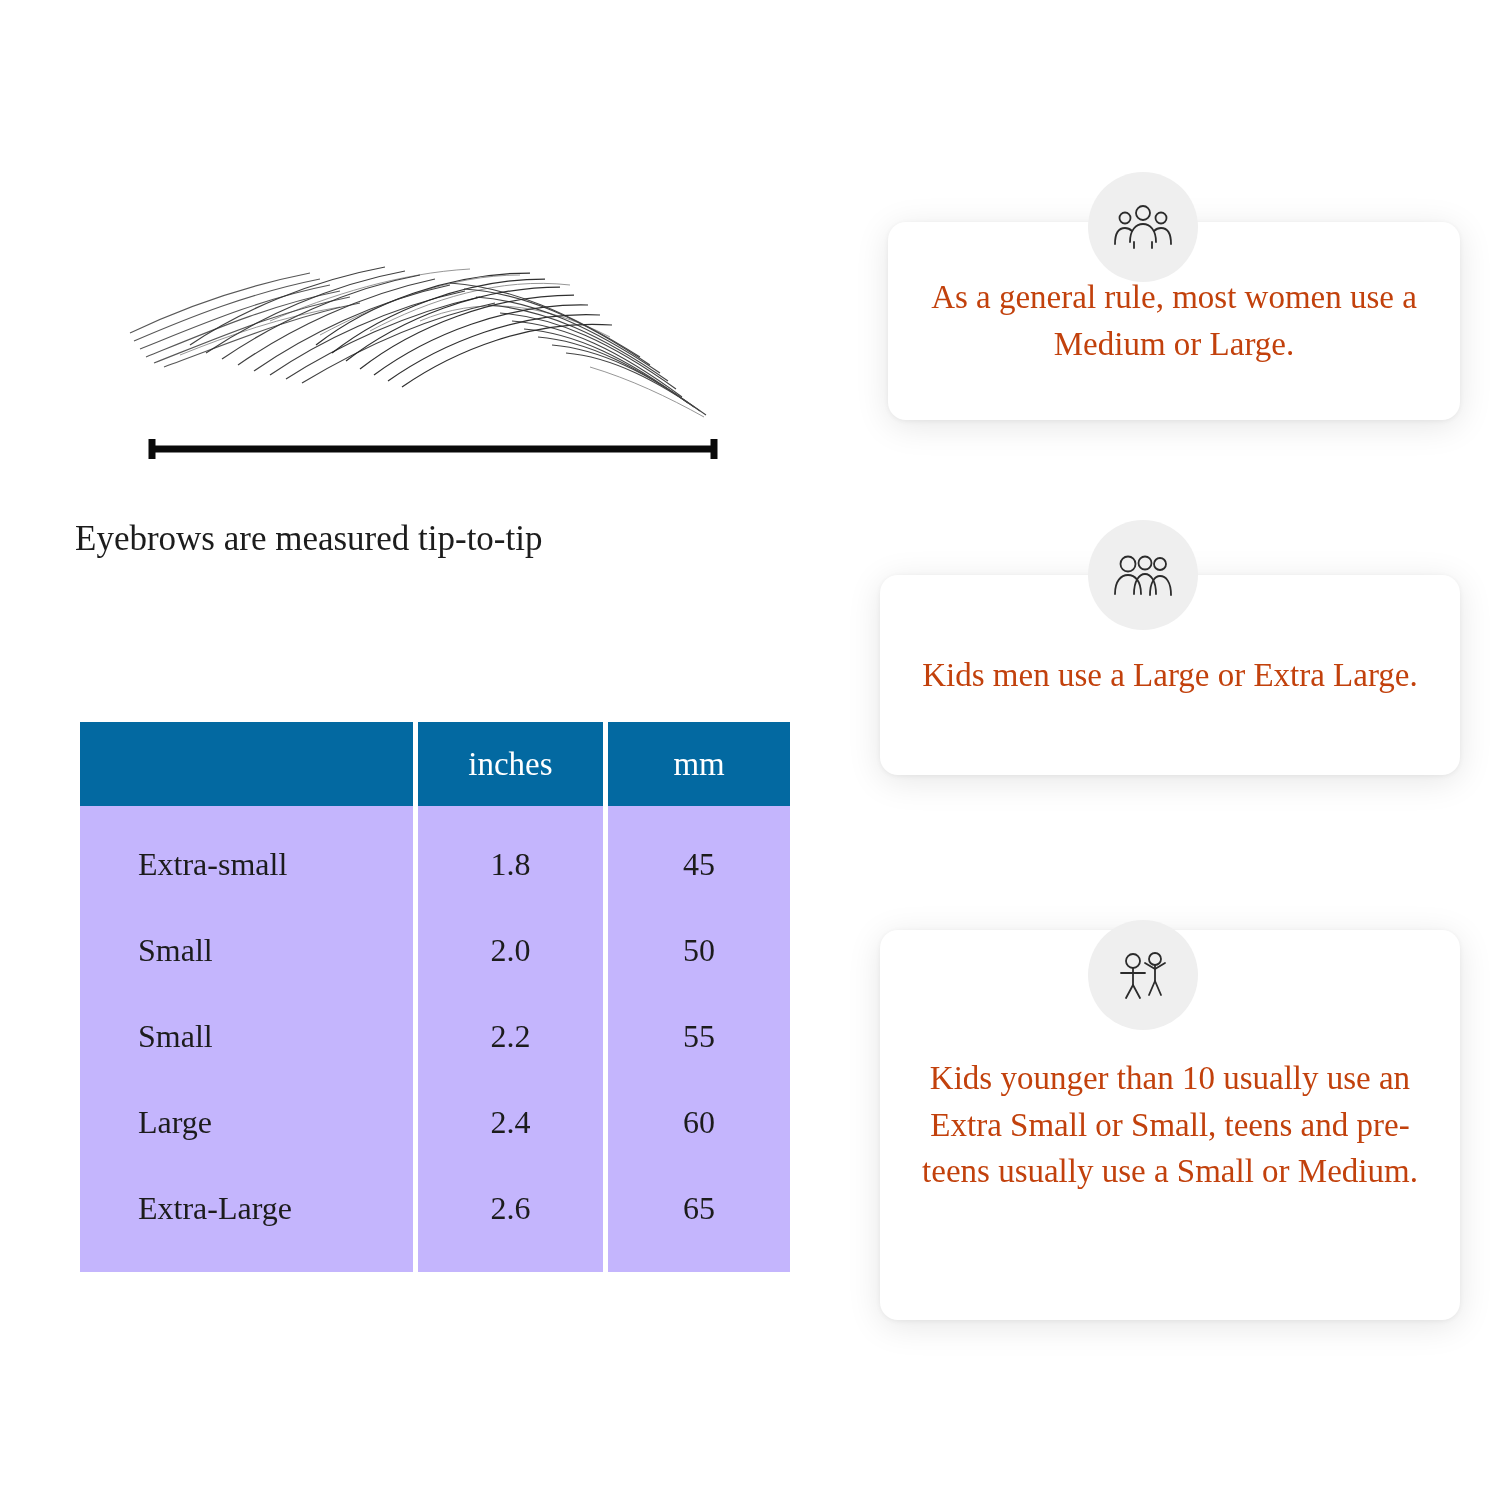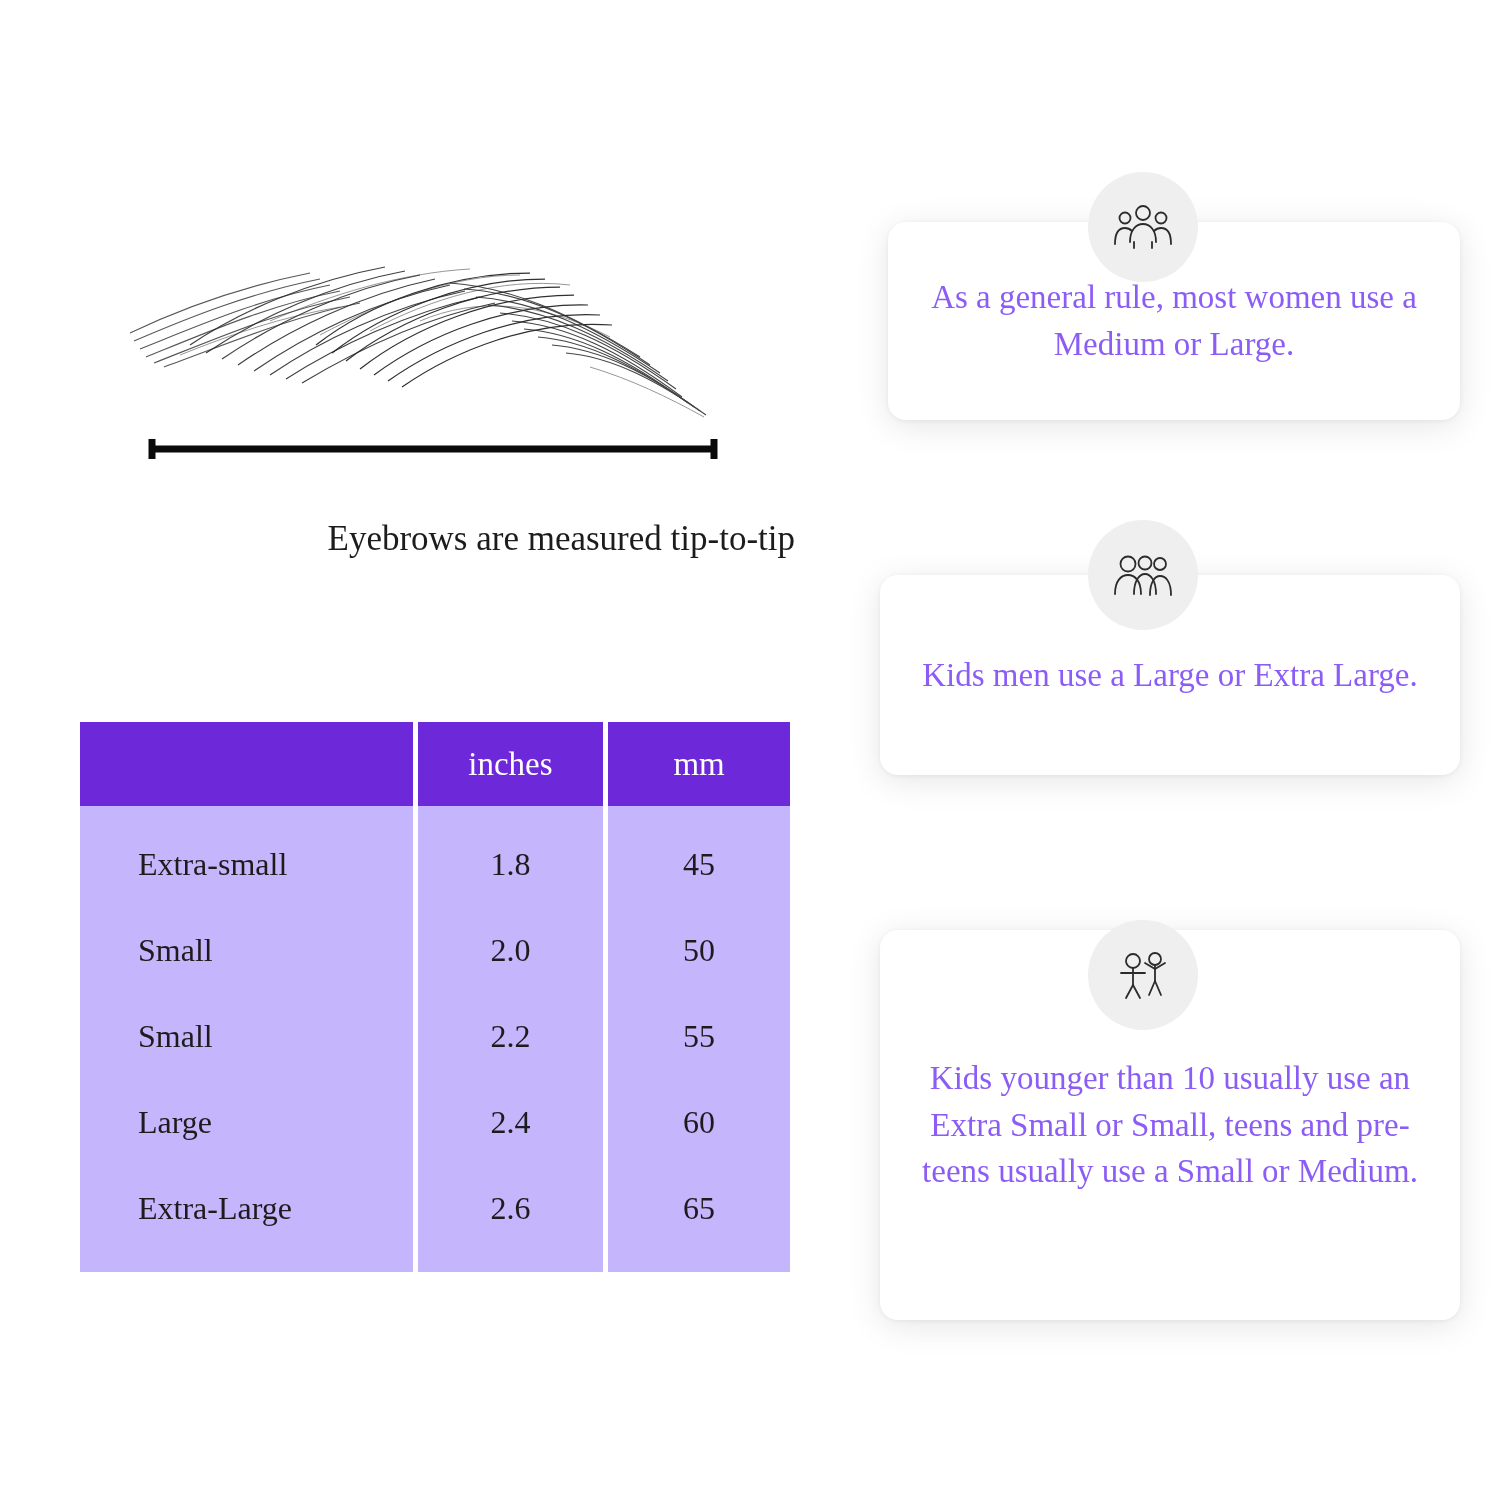--- a/index.html
+++ b/index.html
@@ -44,39 +44,39 @@
     top: 438px;
     width: 570px;
     height: 22px;
   }
 
   .caption {
     position: absolute;
     left: 75px;
     top: 515px;
     width: 720px;
-    text-align: right;
+    text-align: left;
     font-size: 35px;
     line-height: 1.35;
     color: #1c1c1c;
   }
 
   .size-table {
     position: absolute;
     left: 75px;
     top: 722px;
     width: 720px;
   }
   .size-table table {
     border-collapse: separate;
     border-spacing: 5px 0;
     width: 100%;
   }
   .size-table th {
-    background: #6d28d9;
+    background: #0369a1;
     color: #ffffff;
     font-weight: normal;
     font-size: 33px;
     height: 82px;
     vertical-align: middle;
     text-align: center;
   }
   .size-table th.blank-head { width: 340px; }
   .size-table th.in-head { width: 188px; }
   .size-table th.mm-head { width: 186px; text-align: center; }
@@ -109,21 +109,21 @@
     box-shadow: 0 6px 34px rgba(0,0,0,0.10), 0 1px 5px rgba(0,0,0,0.06);
     display: flex;
     align-items: center;
     justify-content: center;
     text-align: center;
     box-sizing: border-box;
   }
   .note-card .note-text {
     font-size: 33px;
     line-height: 1.42;
-    color: #8b5cf6;
+    color: #c2410c;
     padding: 0 18px;
   }
 
   .icon-bubble {
     position: absolute;
     width: 110px;
     height: 110px;
     border-radius: 50%;
     background: #efefef;
     display: flex;

